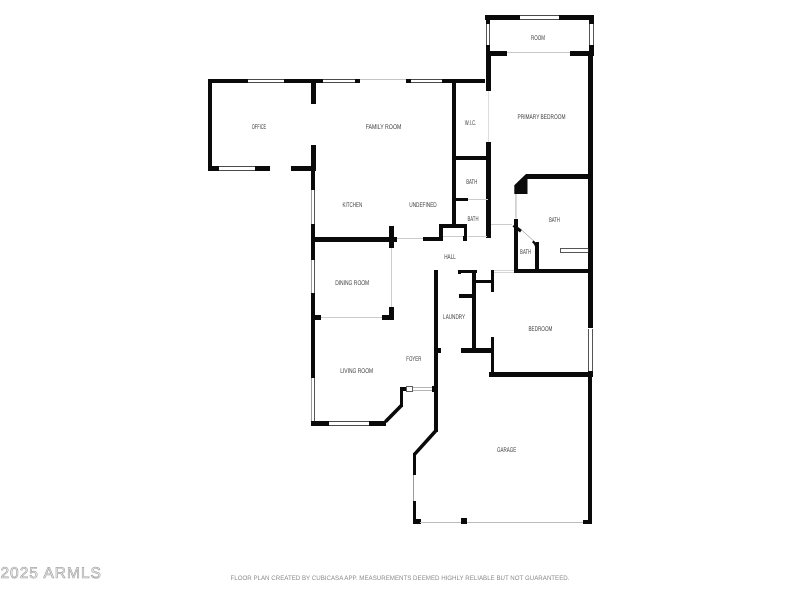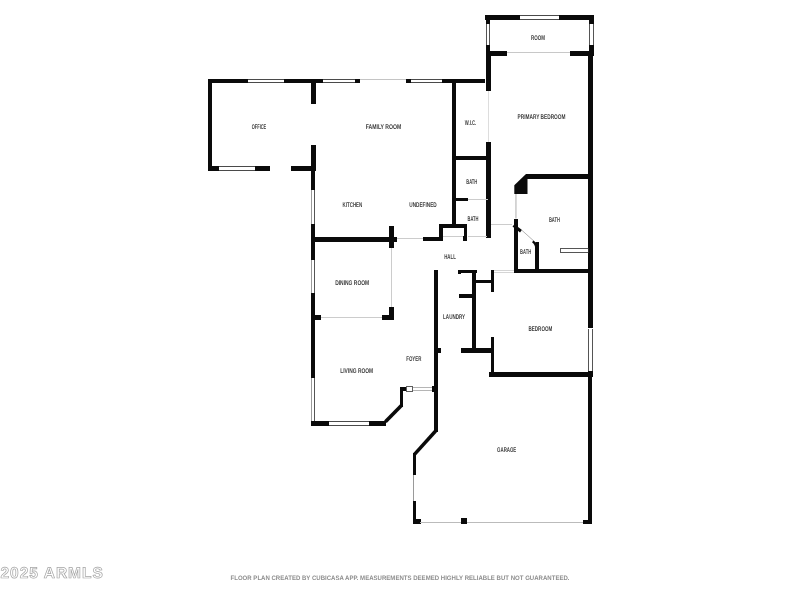--- a/index.html
+++ b/index.html
@@ -1,16 +1,16 @@
 <!DOCTYPE html>
 <html><head>
 <meta charset="utf-8">
 <style>
   html,body{margin:0;padding:0;background:#ffffff;}
-  .page{position:relative;width:800px;height:600px;background:#ffffff;overflow:hidden;font-weight:bold;}
+  .page{position:relative;width:800px;height:600px;background:#ffffff;overflow:hidden;}
   svg{position:absolute;left:0;top:0;}
   text{font-family:"Liberation Sans",sans-serif;fill:#3d3d3d;-webkit-font-smoothing:antialiased;text-rendering:geometricPrecision;}
   .lbl{font-size:6.8px;}
 </style>
 </head>
 <body>
 <div class="page">
 <svg width="800" height="600" viewBox="0 0 800 600">
 <g shape-rendering="crispEdges">
 

